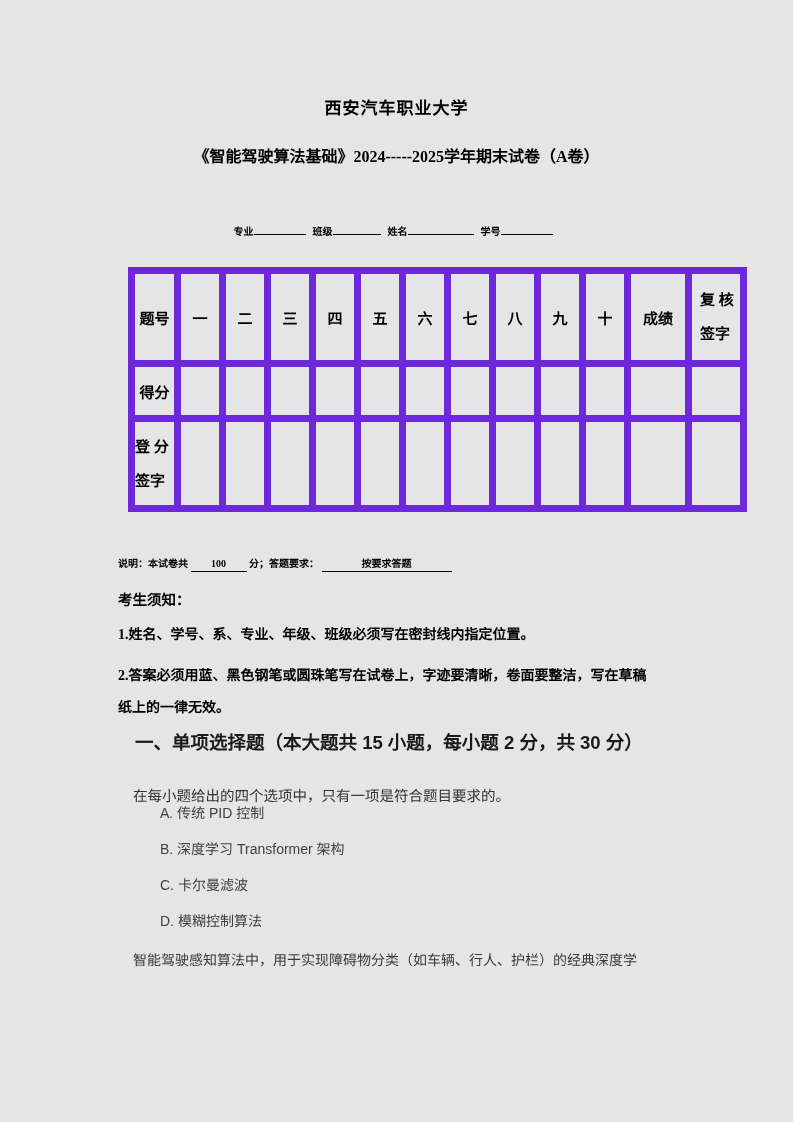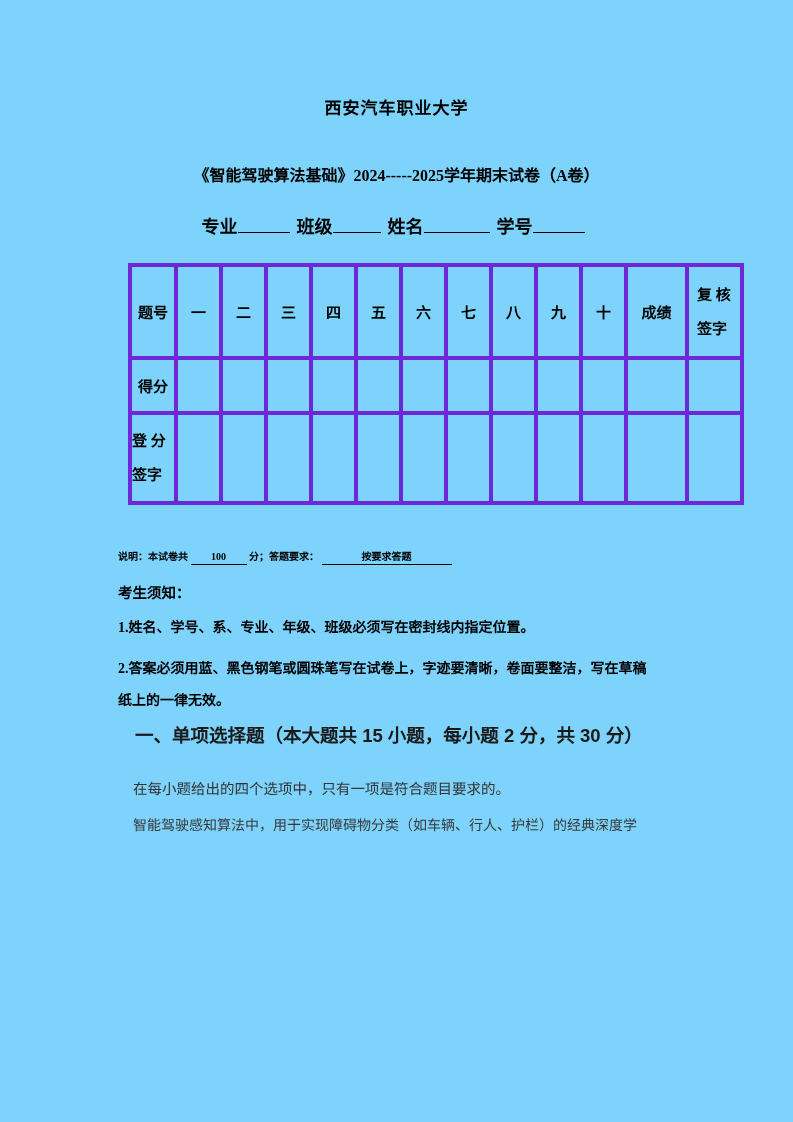--- a/index.html
+++ b/index.html
@@ -2,31 +2,31 @@
 <html lang="zh-CN"><head>
 <meta charset="utf-8">
 <style>
   * { margin:0; padding:0; box-sizing:border-box; }
   html,body { background:#ffffff; }
   body {
     width:793px; height:1122px;
     font-family:"Liberation Serif","DejaVu Serif",serif;
     color:#000;
   }
-  .page { position:relative; width:793px; height:1122px; padding-top:98px; overflow:hidden; background:#7dd3fc; }
+  .page { position:relative; width:793px; height:1122px; padding-top:98px; overflow:hidden; background:#e5e5e5; }
 
   .university { text-align:center; font-size:17px; font-weight:bold; letter-spacing:1px; line-height:22px; }
-  .exam-title { text-align:center; font-size:16px; font-weight:bold; margin-top:45px; line-height:21px; }
+  .exam-title { text-align:center; font-size:16px; font-weight:bold; margin-top:26px; line-height:21px; }
 
-  .student-line { margin-top:32px; text-align:center; font-size:18px; font-weight:bold; line-height:19px; }
+  .student-line { margin-top:53px; text-align:center; font-size:10px; font-weight:bold; line-height:19px; }
   .blank { display:inline-block; border-bottom:1px solid #000; height:15px; vertical-align:baseline; margin-right:7px; }
   .blank-major { width:52px; } .blank-class { width:48px; } .blank-name { width:66px; } .blank-id { width:52px; }
 
   table.score-table { border-collapse:collapse; table-layout:fixed; width:612px; margin:26px 0 0 128px; }
-  table.score-table td { border:4px solid #6d28d9; text-align:center; vertical-align:middle; font-size:15px; font-weight:bold; overflow:hidden; }
+  table.score-table td { border:7px solid #6d28d9; text-align:center; vertical-align:middle; font-size:15px; font-weight:bold; overflow:hidden; }
   tr.row-header td { height:93px; }
   tr.row-score td { height:55px; }
   tr.row-sign td { height:90px; }
   td.left { text-align:left; }
   td.two-line span { display:block; line-height:34px; text-align:left; }
   tr.row-header td.two-line { padding-left:8px; }
 
   .note { margin:42px 0 0 118px; font-size:10px; font-weight:bold; line-height:20px; }
   .fill { display:inline-block; border-bottom:1.5px solid #000; text-align:center; height:18px; vertical-align:baseline; }
   .fill-score { width:56px; }
@@ -145,16 +145,22 @@
 
   <p class="notice-title">考生须知：</p>
   <p class="notice-item">1.姓名、学号、系、专业、年级、班级必须写在密封线内指定位置。</p>
   <p class="notice-item multi pre">2.答案必须用蓝、黑色钢笔或圆珠笔写在试卷上，字迹要清晰，卷面要整洁，写在草稿
 纸上的一律无效。</p>
 
   <h3 class="section-heading">一、单项选择题（本大题共 15 小题，每小题 2 分，共 30 分）</h3>
   <p class="sec-instruction">在每小题给出的四个选项中，只有一项是符合题目要求的。</p>
 
 
+  <div class="options">
+    <p>A. 传统 PID 控制</p>
+    <p>B. 深度学习 Transformer 架构</p>
+    <p>C. 卡尔曼滤波</p>
+    <p>D. 模糊控制算法</p>
+  </div>
 
   <p class="question q2">智能驾驶感知算法中，用于实现障碍物分类（如车辆、行人、护栏）的经典深度学</p>
 
 </div>
 
 </body></html>

